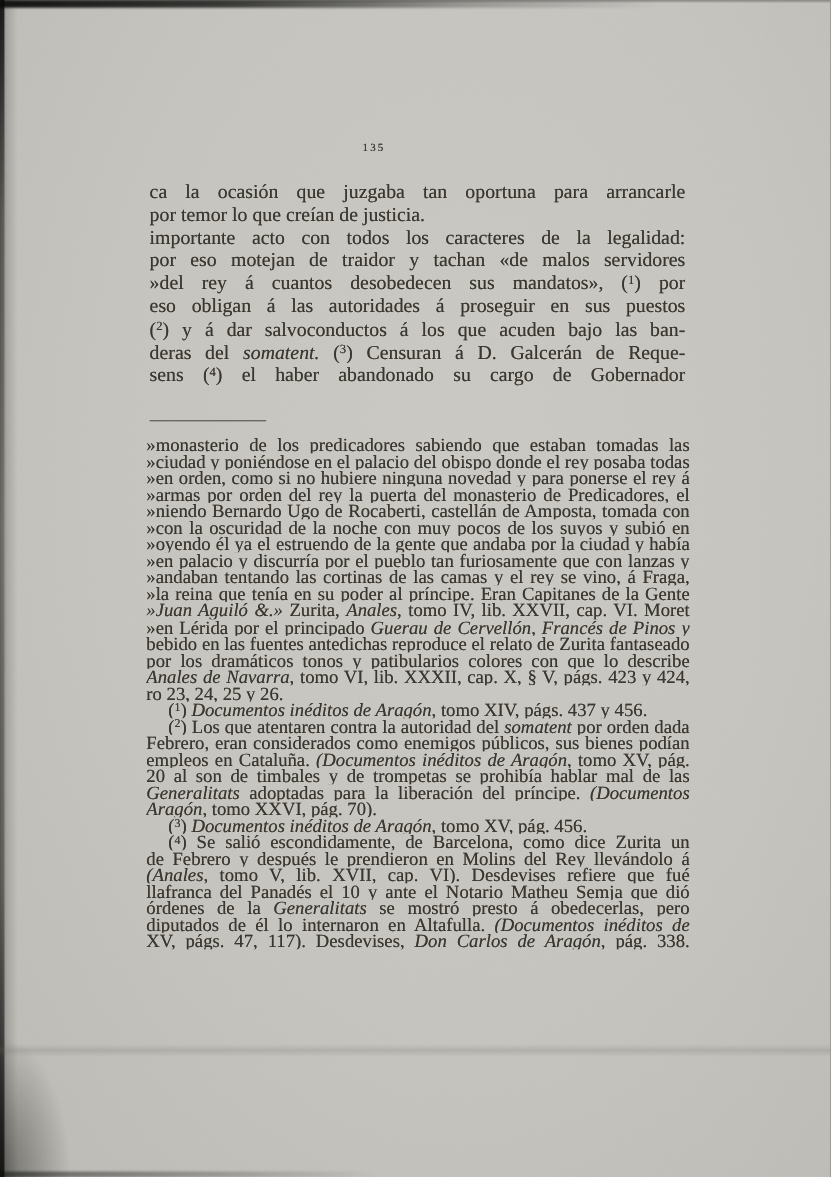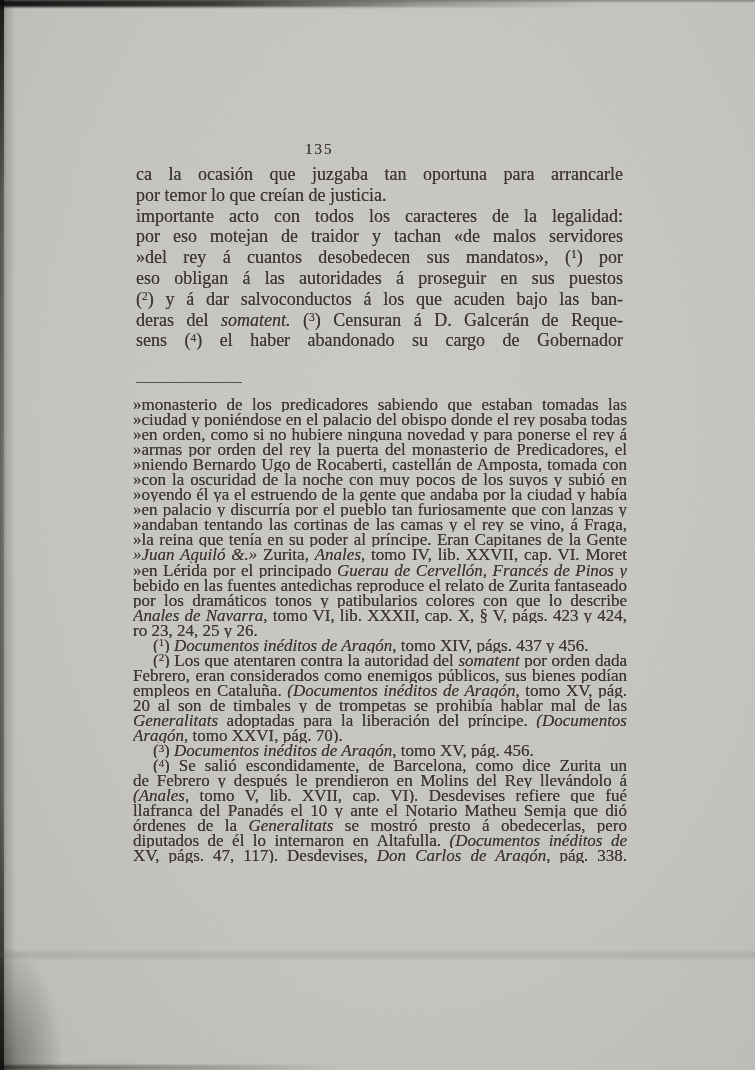--- a/index.html
+++ b/index.html
@@ -31,22 +31,22 @@
                  background: linear-gradient(to right, rgba(8,8,8,.5), rgba(8,8,8,0));
                  filter: blur(1px); }
   .corner-bl   { bottom:0; left:0; width:70px; height:140px;
                  background: radial-gradient(ellipse at 0% 100%, rgba(10,10,8,.45), rgba(10,10,8,0) 65%); }
   .crease      { top:949px; left:0; width:100%; height:12px;
                  background: linear-gradient(to bottom, rgba(105,103,96,0), rgba(105,103,96,.2) 50%, rgba(105,103,96,0)); }
 
   .content { position: absolute; inset: 0; z-index: 3; text-shadow: 0 0 .6px rgba(59,55,47,.75); }
 
   .page-number {
-    position: absolute; top: 141px; left: 305px; width: 70px;
-    text-align: left; font-size: 15px; letter-spacing: 2px;
+    position: absolute; top: 129px; left: 305px; width: 70px;
+    text-align: center; font-size: 10px; letter-spacing: 2px;
   }
   .main-text {
     position: absolute; top: 164px; left: 136px; width: 487px;
     font-size: 18px;
   }
   .main-text .line { height: 20.8px; line-height: 20.8px; }
   .main-text .ind  { text-indent: 28px; }
 
   .fnsep {
     position: absolute; top: 382px; left: 136px; width: 106px;

